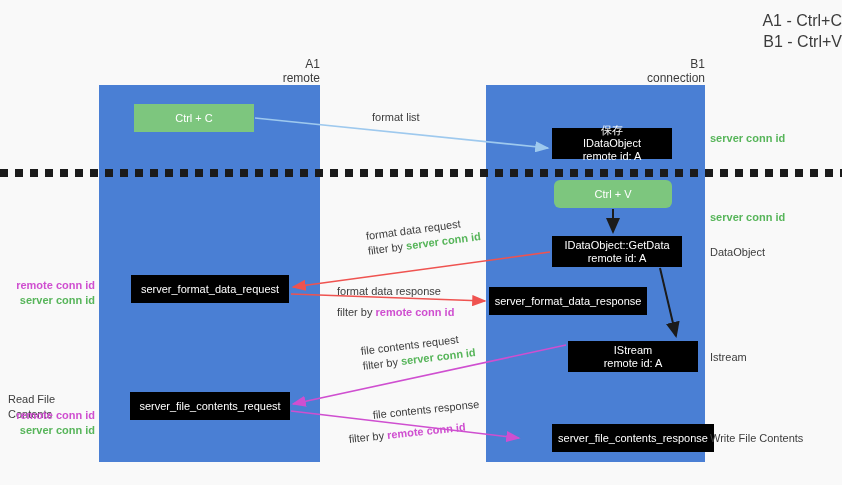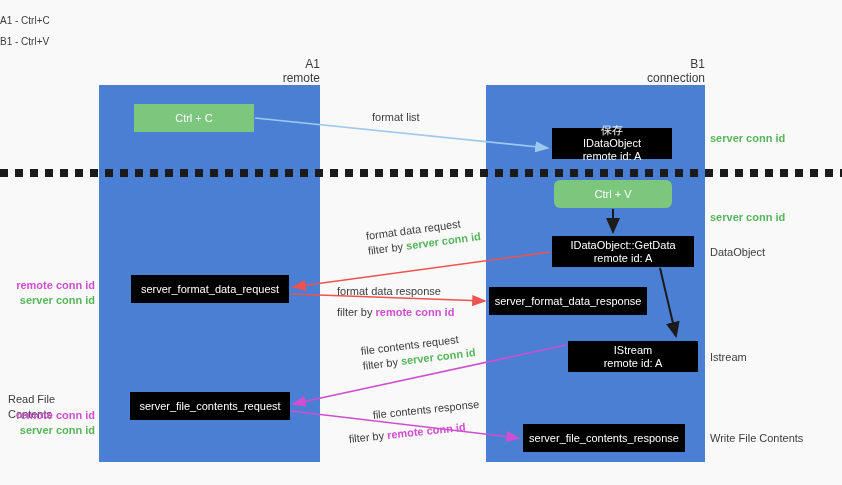--- a/index.html
+++ b/index.html
@@ -19,22 +19,22 @@
     left: 0; top: 0;
     width: 842px;
     height: 485px;
   }
   .abs { position: absolute; }
 
   
   .title {
     left: 0; top: 10px;
     width: 842px;
-    text-align: left;
-    font-size: 10px;
+    text-align: right;
+    font-size: 16px;
     color: #3c3c3c;
     line-height: 21px;
     white-space: pre-line;
   }
 
   
   .col-head {
     text-align: right;
     font-size: 12px;
     color: #3c3c3c;
@@ -65,26 +65,26 @@
     white-space: pre-line;
     box-sizing: border-box;
     padding: 2px 20px;
   }
   .box.green  { background: #7dc67e; }
   .box.orange { background: #000000; }
 
   #box-ctrl-c       { left: 134px; top: 104px; width: 120px; height: 28px; }
   #box-save-ido     { left: 552px; top: 128px; width: 120px; height: 31px; }
   #box-ctrl-v       { left: 554px; top: 180px; width: 118px; height: 28px; border-radius: 6px; }
-  #box-getdata      { left: 552px; top: 236px; width: 142px; height: 31px; }
+  #box-getdata      { left: 552px; top: 236px; width: 130px; height: 31px; }
   #box-fmt-req      { left: 131px; top: 275px; width: 158px; height: 28px; }
   #box-fmt-resp     { left: 489px; top: 287px; width: 158px; height: 28px; }
   #box-istream      { left: 568px; top: 341px; width: 130px; height: 31px; }
   #box-file-req     { left: 130px; top: 392px; width: 160px; height: 28px; }
-  #box-file-resp    { left: 523px; top: 424px; width: 162px; height: 28px; }
+  #box-file-resp    { left: 552px; top: 424px; width: 162px; height: 28px; }
 
   
   #dash-line {
     left: 0; top: 169px;
     width: 842px;
     height: 8px;
     background-image: repeating-linear-gradient(
         to right, #1b1b1b 0px, #1b1b1b 8px, rgba(0,0,0,0) 8px, rgba(0,0,0,0) 15px);
   }
 

